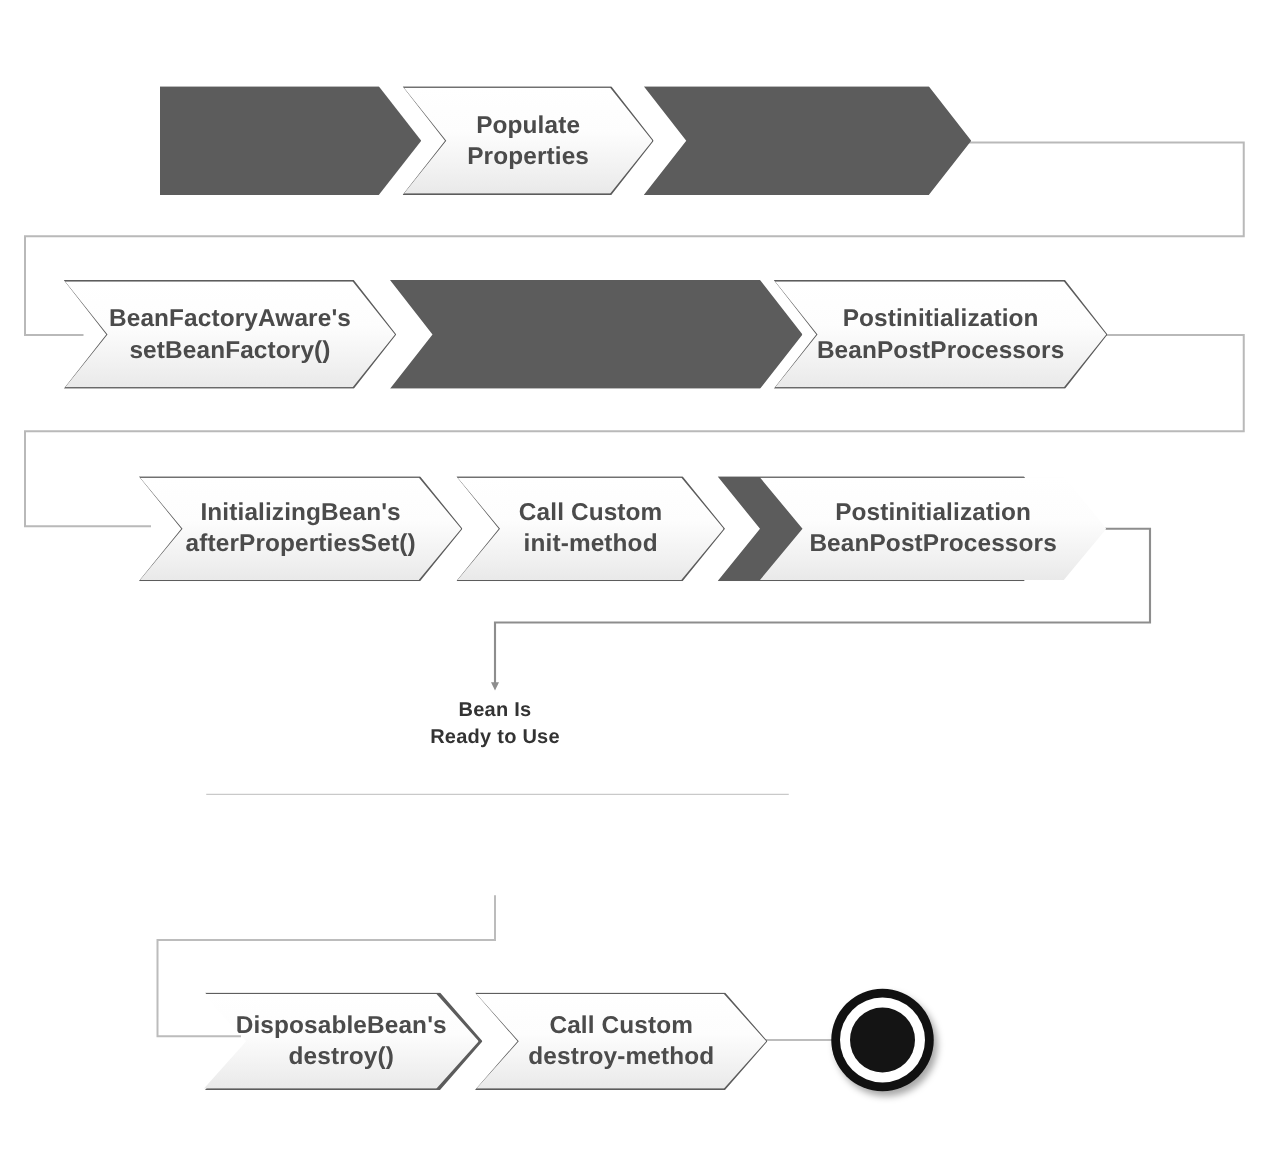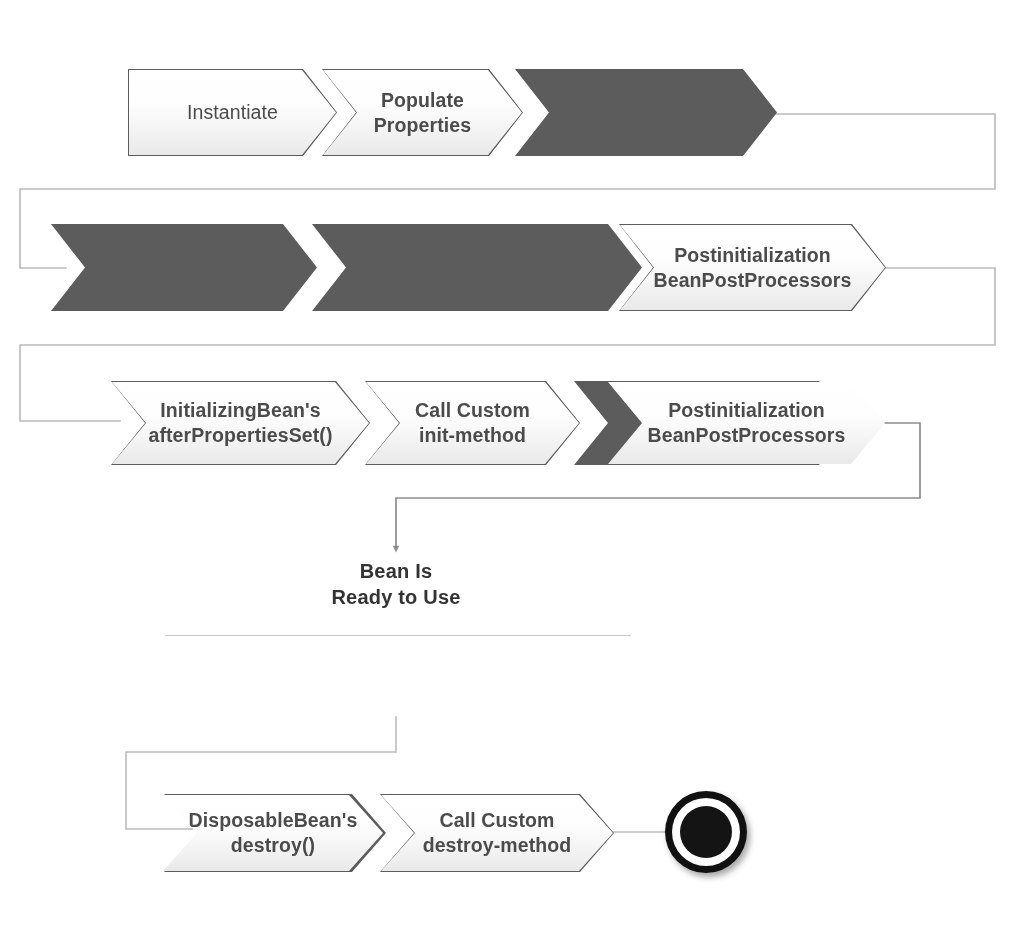--- a/index.html
+++ b/index.html
@@ -71,21 +71,21 @@
   }
   .step-outline.flat {
     clip-path: polygon(0% 0%, calc(100% - 34px) 0%, 100% 50%, calc(100% - 34px) 100%, 0% 100%);
   }
   
   .node-label {
     position: absolute;
     text-align: center;
     font-weight: bold;
     color: #333333;
-    font-size: 20px;
+    font-size: 16px;
     line-height: 1.32;
     white-space: pre-line;
     letter-spacing: 0.2px;
   }
   .divider {
     position: absolute;
     background: #c9c9c9;
     height: 1px;
   }
   
@@ -129,33 +129,34 @@
     </g>
     <g fill="none" stroke="#bcbcbc" stroke-width="1.6" stroke-linecap="square" stroke-linejoin="miter">
 
       <path d="M 396 717 L 396 752 L 126 752 L 126 829 L 192 829"></path>
 
       <path d="M 610 832 L 668 832"></path>
     </g>
   </svg>
 
   <div class="step-outline flat" style="left:128px;  top:69px;  width:209px; height:87px;"></div>
-  <div class="step flat" style="left:129px;  top:70px;  width:207px; height:85px;">
-    <span class="txt">Instantiate</span>
-  </div>
 
   <div class="step-outline notched" style="left:322px; top:69px;  width:201px; height:87px;"></div>
   <div class="step notched" style="left:323px; top:70px;  width:199px; height:85px;">
     <span class="txt">Populate
 Properties</span>
   </div>
 
   <div class="step-outline notched" style="left:515px; top:69px;  width:262px; height:87px;"></div>
 
   <div class="step-outline notched" style="left:51px;  top:224px; width:266px; height:87px;"></div>
+  <div class="step notched" style="left:52px;  top:225px; width:264px; height:85px;">
+    <span class="txt">BeanFactoryAware's
+setBeanFactory()</span>
+  </div>
 
   <div class="step-outline notched" style="left:312px; top:224px; width:330px; height:87px;"></div>
 
   <div class="step-outline notched" style="left:619px; top:224px; width:267px; height:87px;"></div>
   <div class="step notched" style="left:620px; top:225px; width:265px; height:85px;">
     <span class="txt">Postinitialization
 BeanPostProcessors</span>
   </div>
 
   <div class="step-outline notched" style="left:111px; top:381px; width:259px; height:84px;"></div>

